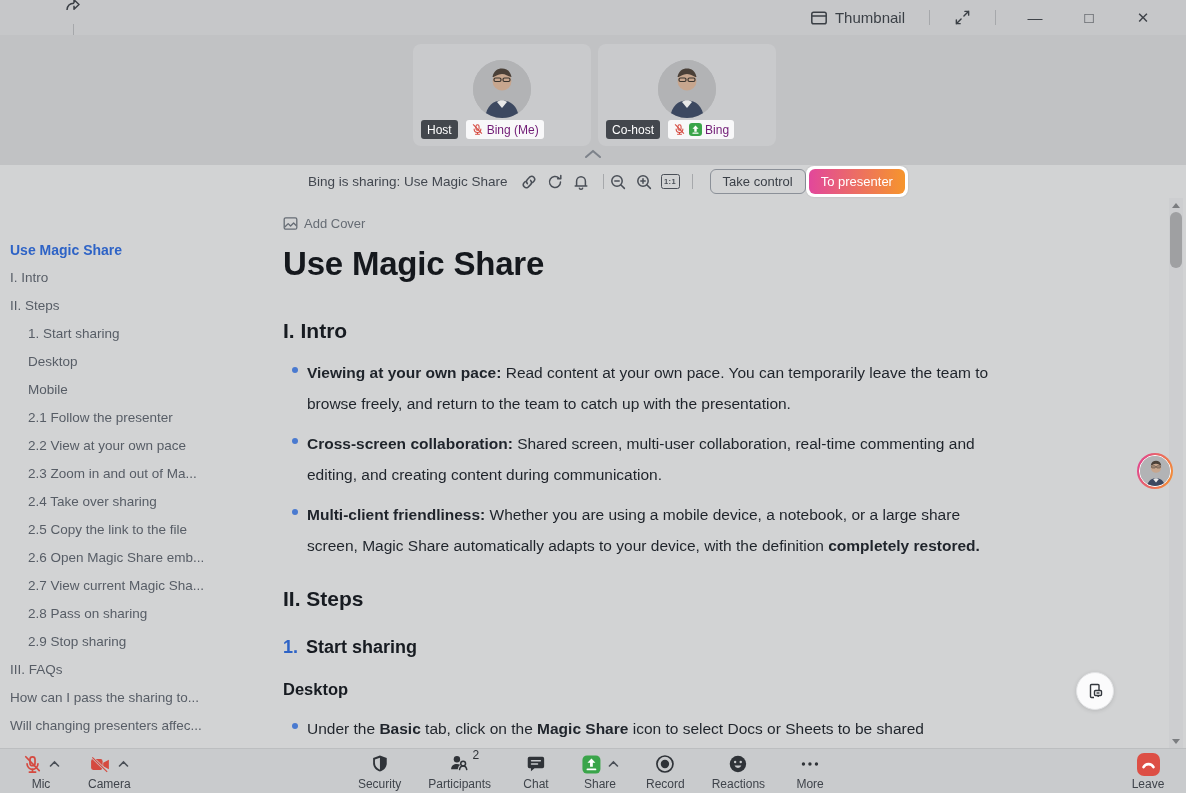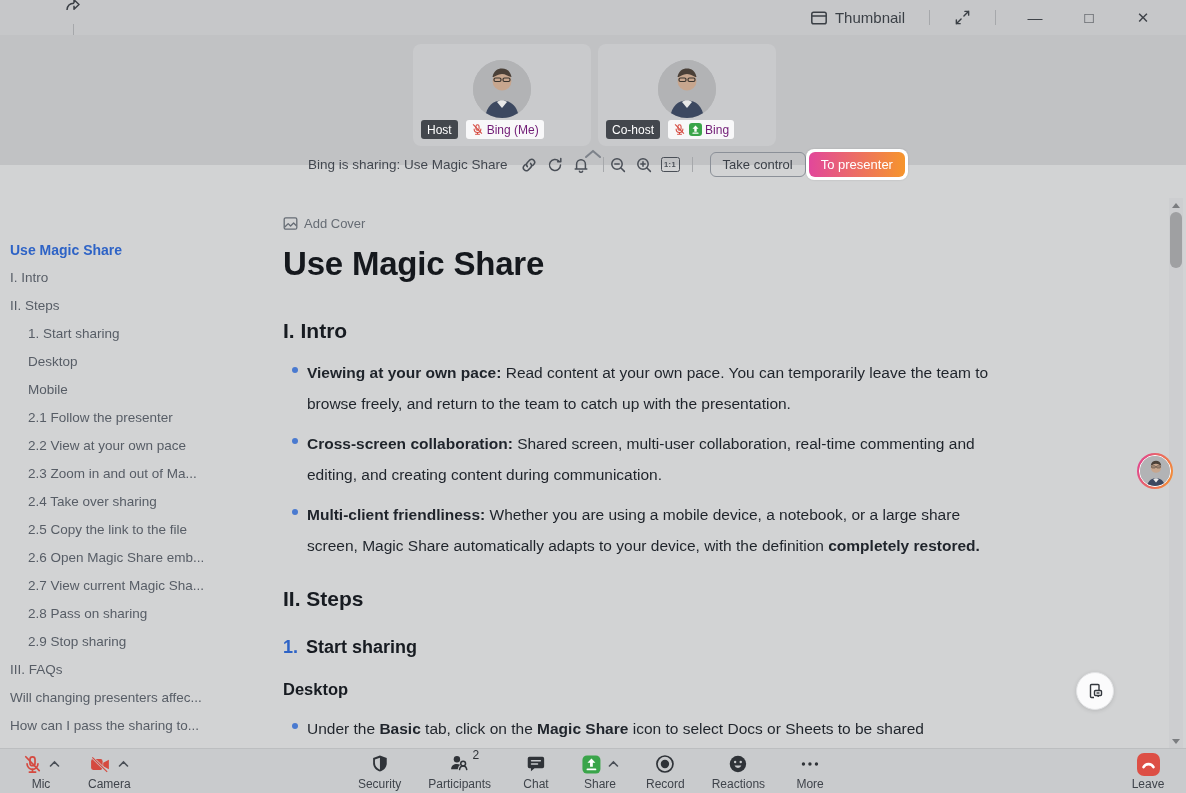--- a/index.html
+++ b/index.html
@@ -21,21 +21,21 @@
   .tile{position:absolute;top:9px;width:178px;height:102px;border-radius:8px;background:#c9cacc;}
   .tile.t1{left:413px;} .tile.t2{left:598px;}
   .avwrap{position:absolute;top:16px;left:50%;transform:translateX(-50%);width:58px;height:58px;
           border-radius:50%;overflow:hidden;background:#b2b3b5;}
   .labels{position:absolute;left:8px;bottom:7px;display:flex;gap:8px;height:19px;font-size:12px;}
   .b-dark{background:rgba(44,48,54,.85);color:#fff;padding:0 6px;border-radius:3px;display:flex;align-items:center;}
   .b-light{background:rgba(252,252,252,.93);color:#701a75;padding:0 5px;border-radius:3px;display:flex;gap:3px;align-items:center;}
   .collapse{position:absolute;left:50%;transform:translateX(-50%);bottom:1px;}
 
   
-  .sharebar{position:absolute;top:148px;left:0;right:0;height:33px;display:flex;align-items:center;padding-left:308px;}
+  .sharebar{position:absolute;top:165px;left:0;right:0;height:33px;display:flex;align-items:center;padding-left:308px;}
   .sharebar .status{font-size:13.5px;color:#42474f;margin-right:12px;}
   .sb-ic{width:26px;height:26px;display:flex;align-items:center;justify-content:flex-start;}
   .sharebar .vdiv{margin:0 5px;}
   .fitbox{width:17px;height:13px;border:1.4px solid #4a4f57;border-radius:2.5px;font-size:7.5px;font-weight:bold;
           color:#4a4f57;display:flex;align-items:center;justify-content:center;letter-spacing:.5px;}
   .btn-take{margin-left:12px;padding:4px 12px;border:1px solid #8b9098;border-radius:6px;
             font-size:13px;color:#3b4048;background:transparent;font-family:inherit;}
   .presenter-wrap{margin-left:0;background:#fff;padding:3px;border-radius:8px;box-shadow:0 0 2px rgba(0,0,0,.15);}
   .btn-presenter{display:block;background:linear-gradient(90deg,#e2479b,#f6952c);color:#fff;border:none;
                  font-size:13px;padding:5px 12px;border-radius:6px;font-family:inherit;}
@@ -246,22 +246,22 @@
     <div class="oi l1">2.1 Follow the presenter</div>
     <div class="oi l1">2.2 View at your own pace</div>
     <div class="oi l1">2.3 Zoom in and out of Ma...</div>
     <div class="oi l1">2.4 Take over sharing</div>
     <div class="oi l1">2.5 Copy the link to the file</div>
     <div class="oi l1">2.6 Open Magic Share emb...</div>
     <div class="oi l1">2.7 View current Magic Sha...</div>
     <div class="oi l1">2.8 Pass on sharing</div>
     <div class="oi l1">2.9 Stop sharing</div>
     <div class="oi">III. FAQs</div>
+    <div class="oi">How can I pass the sharing to...</div>
     <div class="oi">Will changing presenters affec...</div>
-    <div class="oi">How can I pass the sharing to...</div>
   </nav>
 
   <main class="doc">
     <div class="addcover">
       <svg width="15" height="15" viewBox="0 0 15 15" fill="none" stroke="#666c74" stroke-width="1.3">
         <rect x="1.2" y="1.8" width="12.6" height="11.4" rx="1.5"></rect>
           <path d="M1.8 11l3.4-3.4 2.4 2.4 3-3 2.8 2.8" stroke-linejoin="round"></path>
       </svg>
       <span>Add Cover</span>
     </div>

